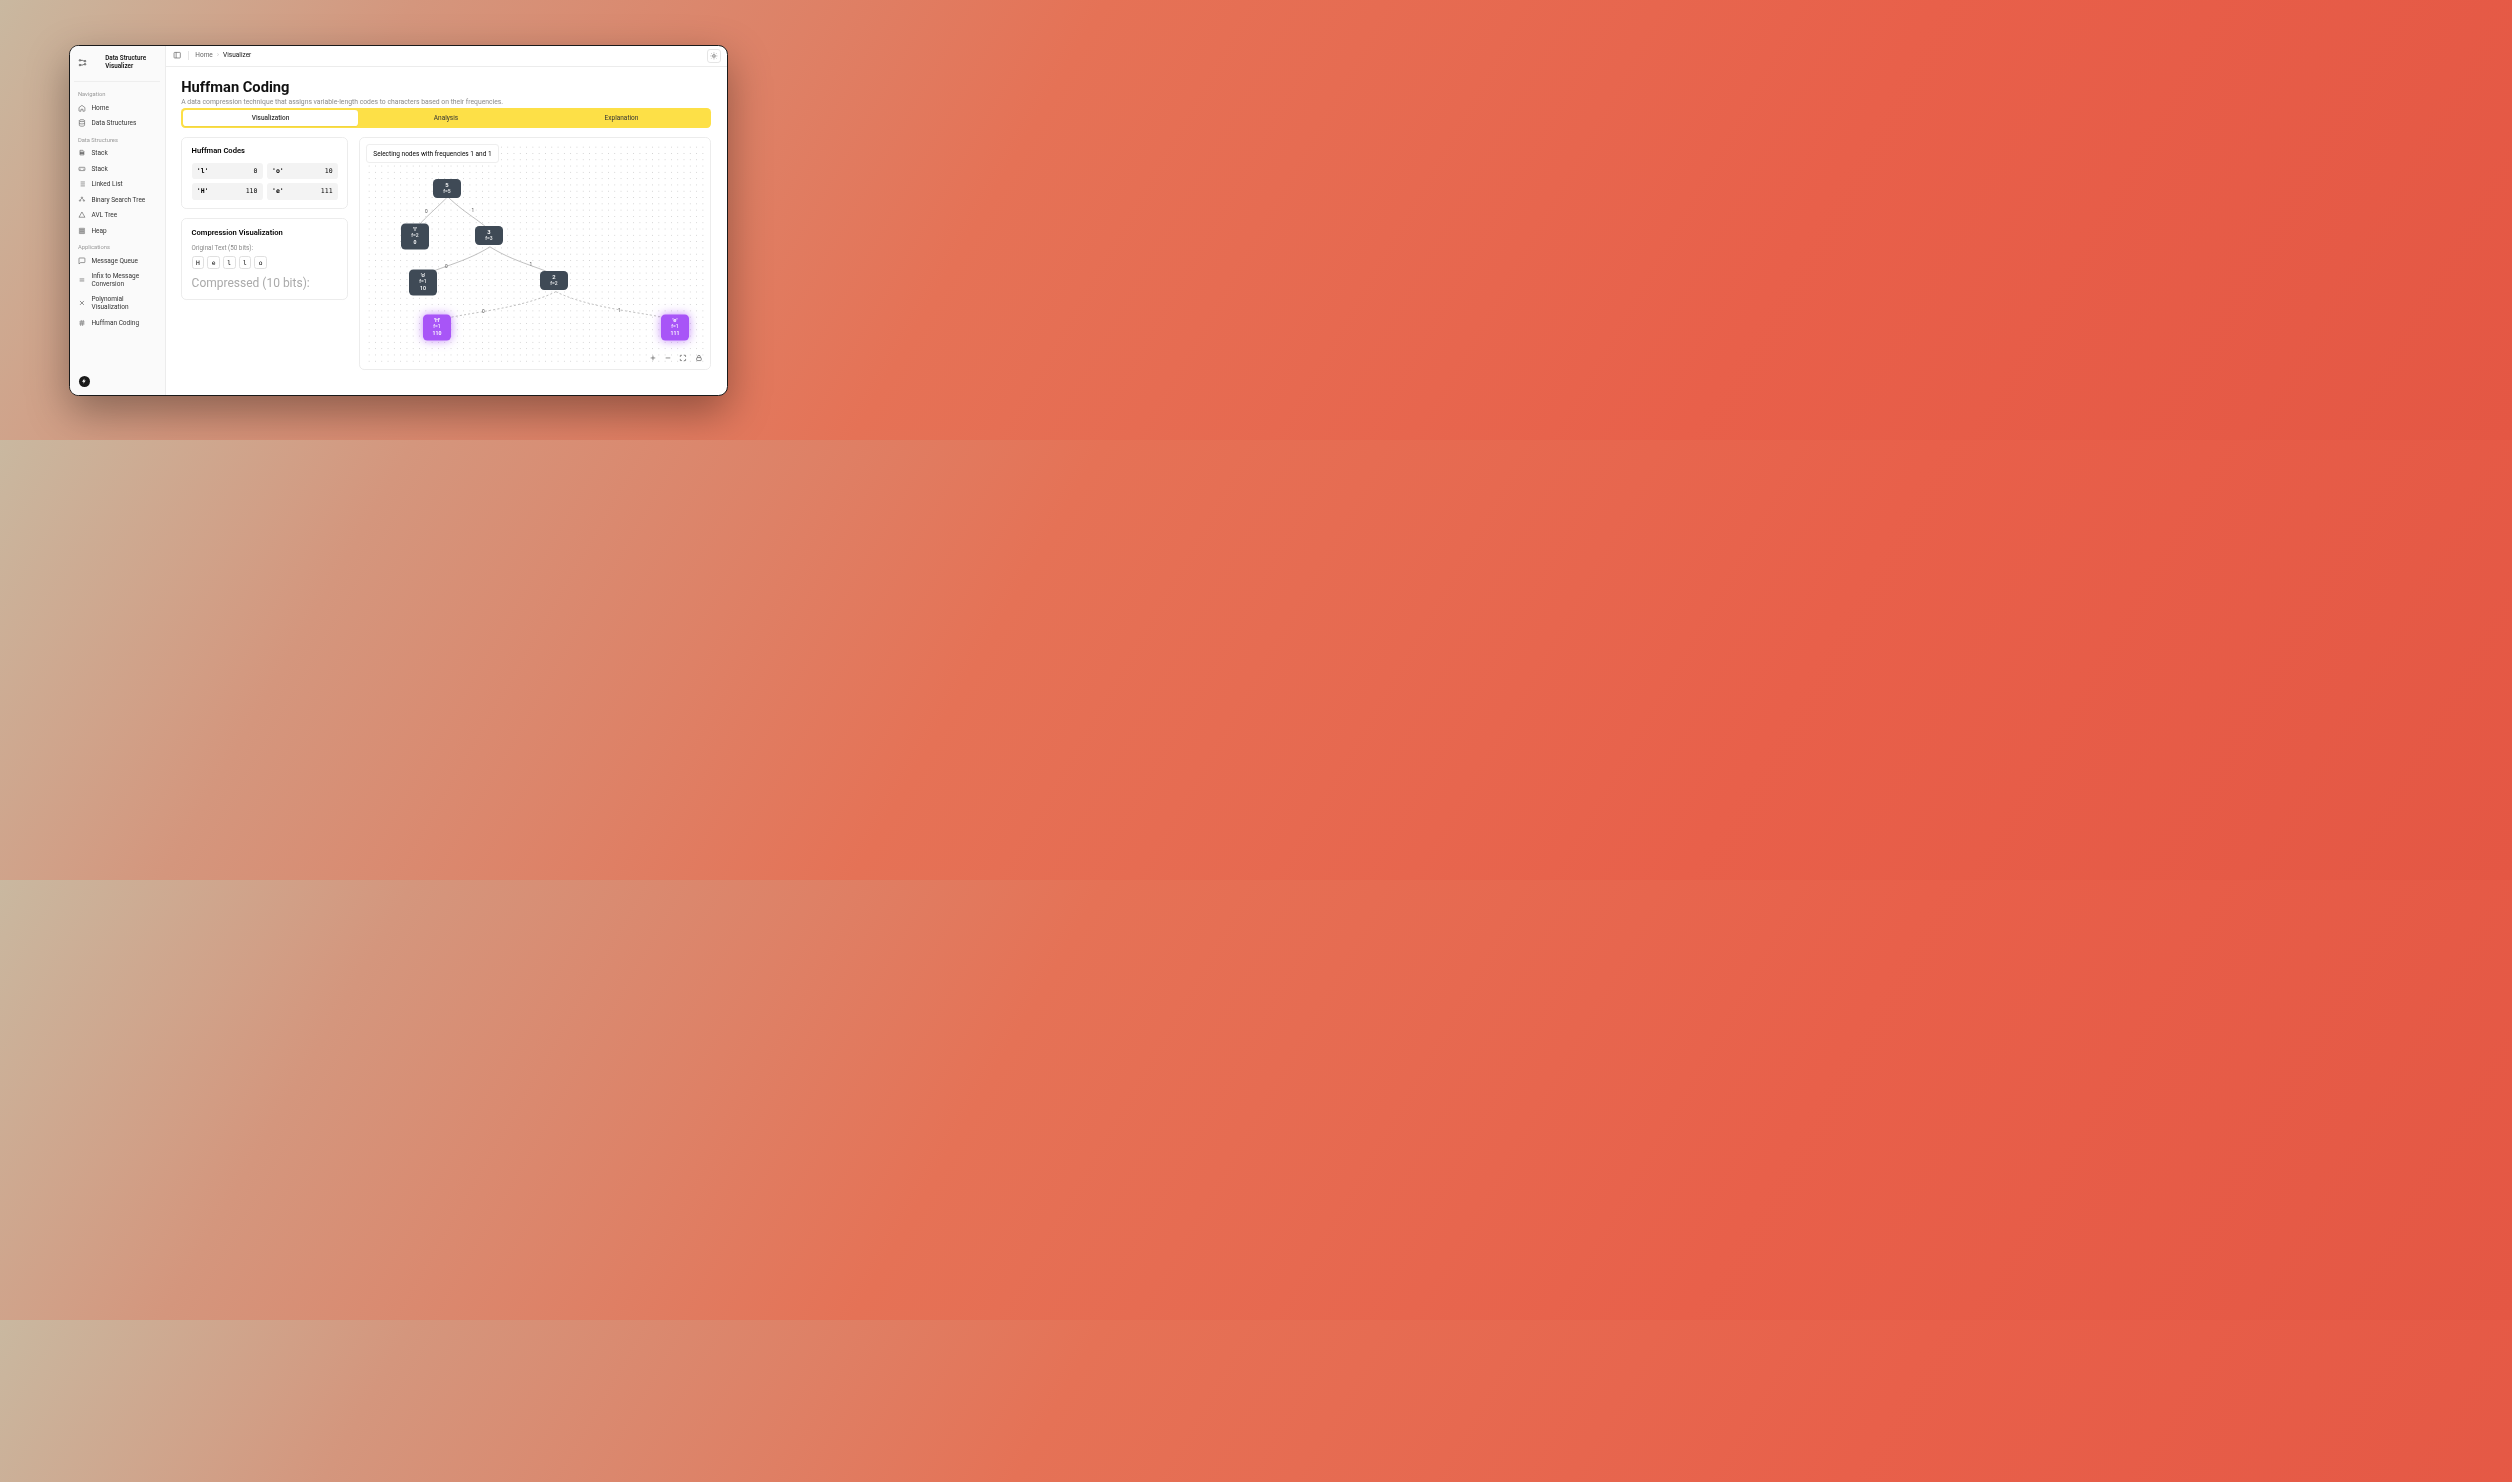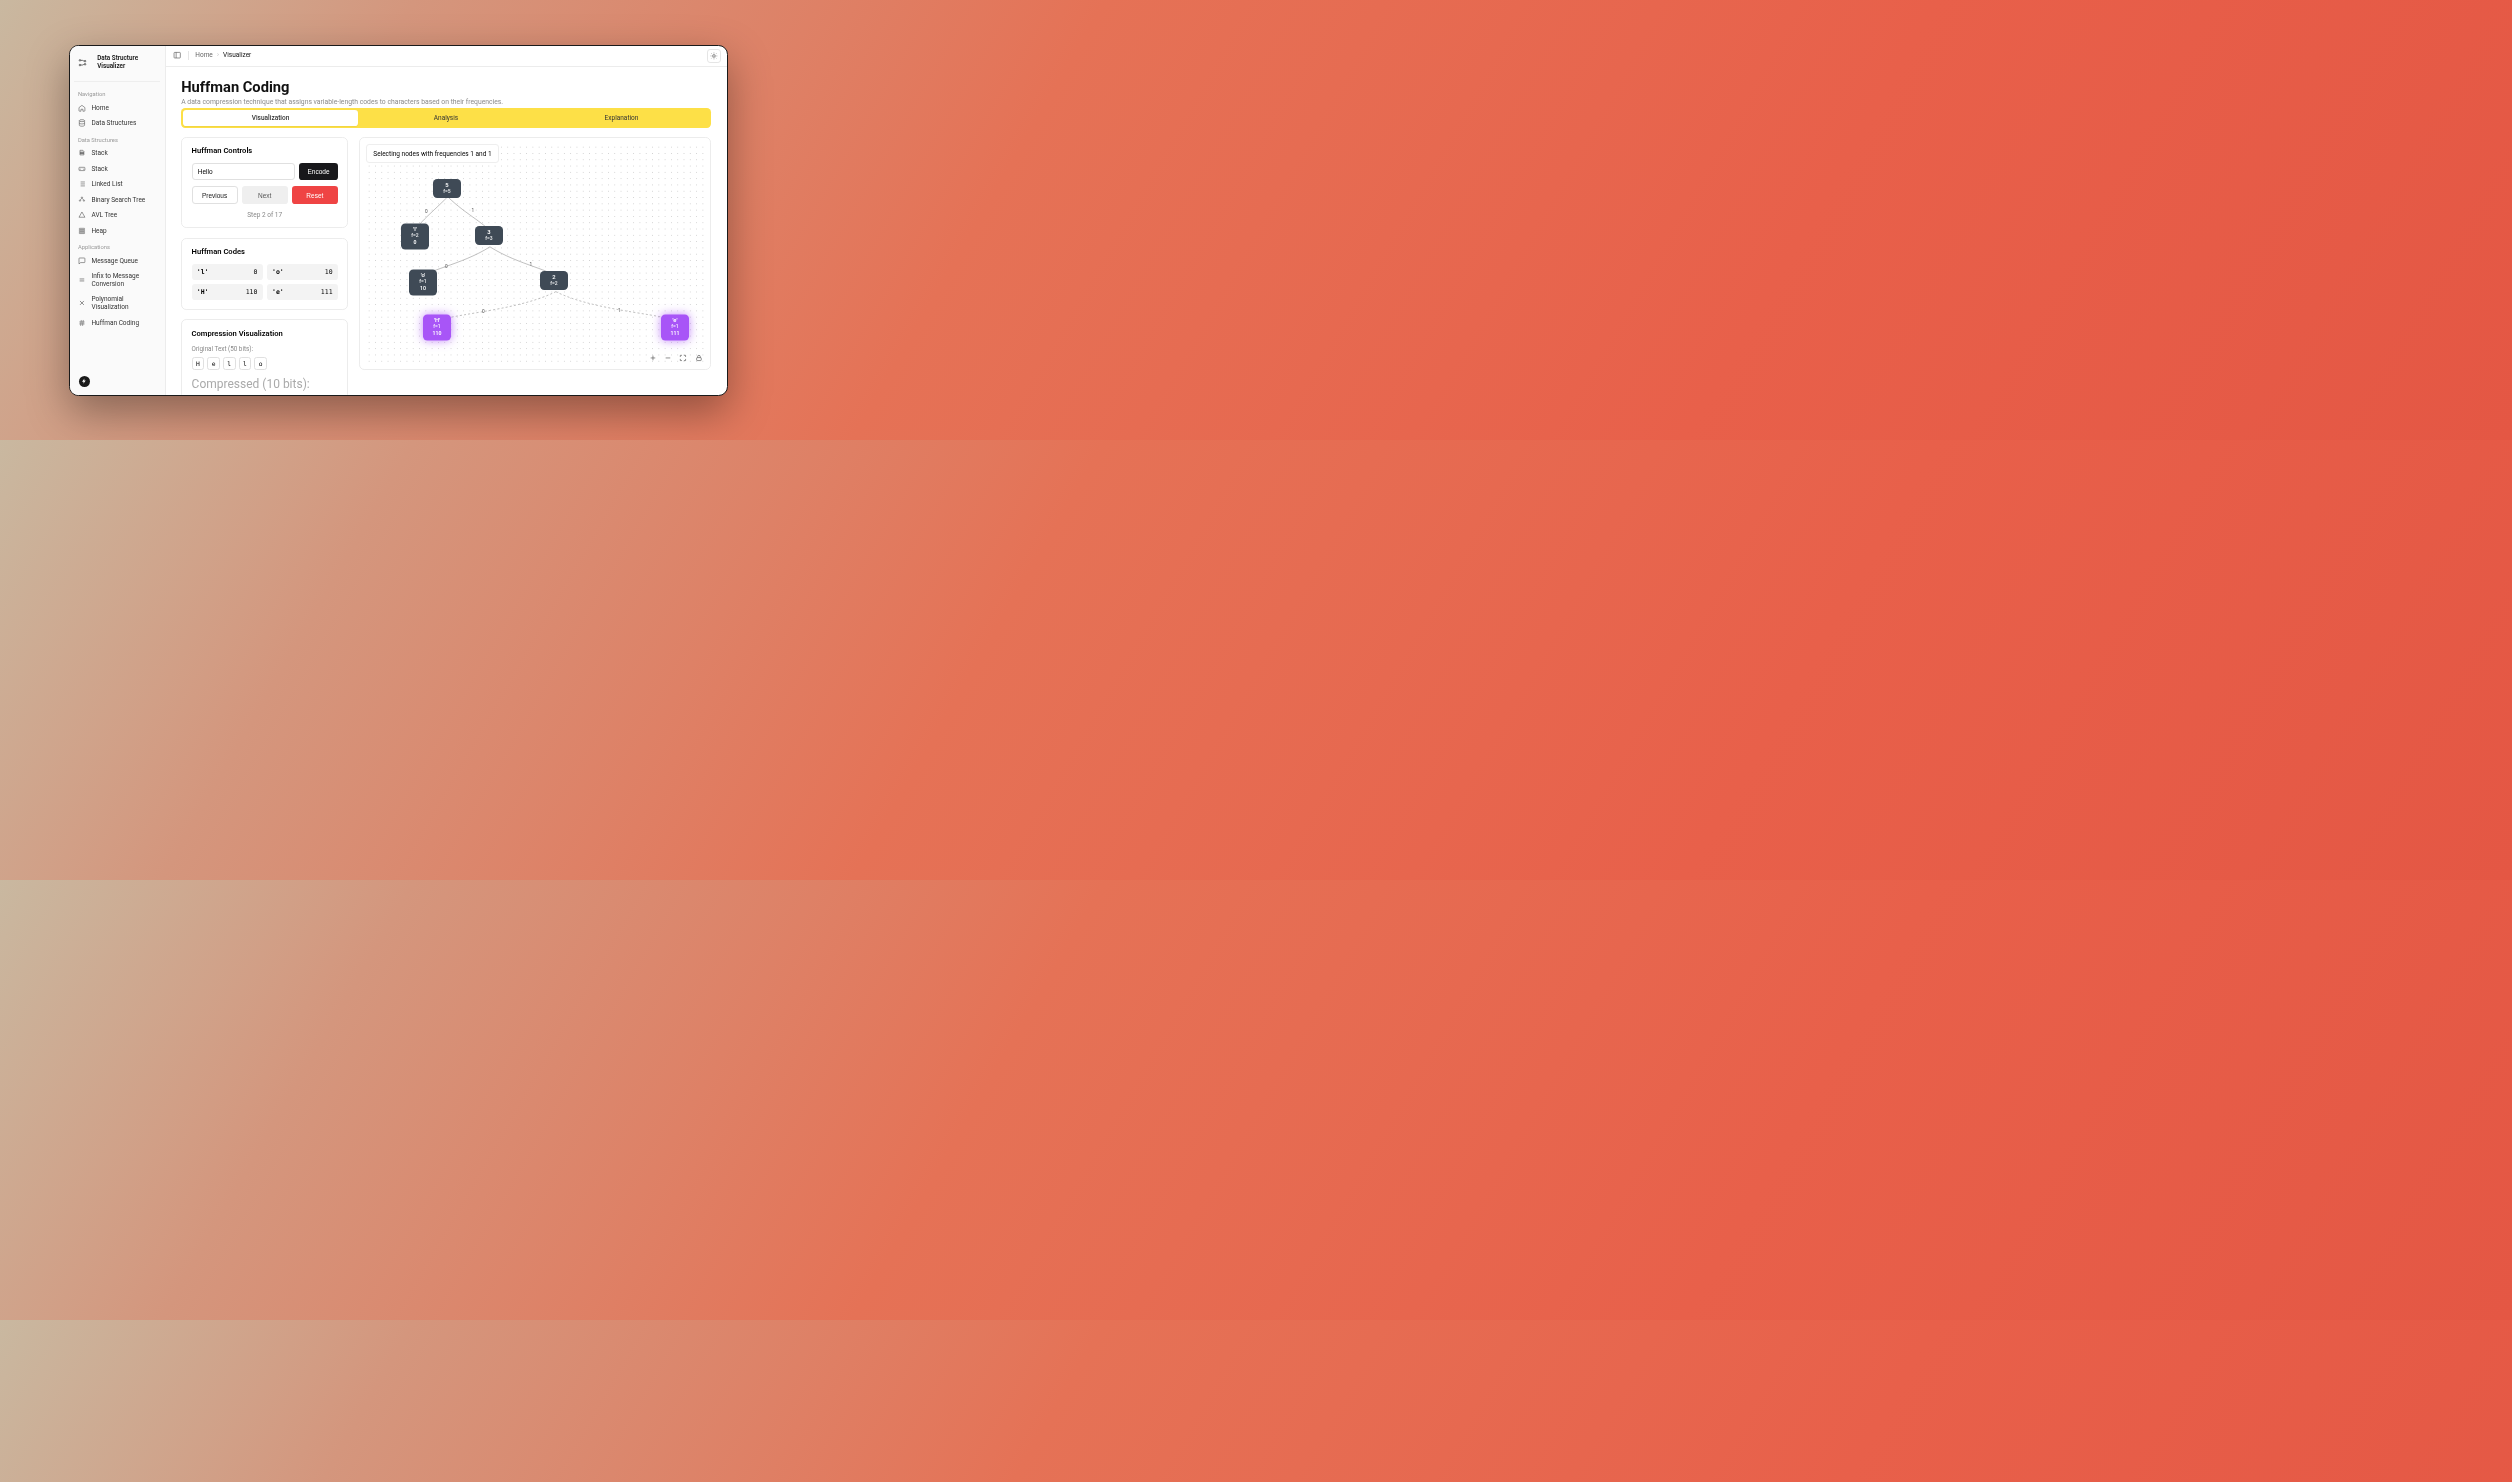--- a/index.html
+++ b/index.html
@@ -27,21 +27,21 @@
 .sidebar {
   width: 96px;
   background: #fafafa;
   border-right: 0.5px solid #ececec;
   padding: 6.3px 4.2px;
   display: flex;
   flex-direction: column;
   gap: 1px;
   font-size: 6.5px;
 }
-.brand { display: flex; align-items: center; gap: 10px; padding: 3.1px 4.2px 6.3px 4.2px; }
+.brand { display: flex; align-items: center; gap: 18px; padding: 3.1px 4.2px 6.3px 4.2px; }
 .brand-icon { width: 9.4px; height: 9.4px; display:flex; align-items:center; justify-content:center; }
 .brand-text { font-weight: 600; font-size: 6.3px; line-height: 1.25; color:#111; }
 .section-label { font-size: 5.8px; color:#9a9a9a; padding: 5.2px 4.2px 2.1px 4.2px; }
 .nav-item {
   display: flex; align-items: center; gap: 5.2px;
   padding: 3.1px 4.2px; border-radius: 3.1px;
   color:#333; cursor:pointer;
 }
 .nav-icon { width:8.4px; height:8.4px; color:#555; display:flex; align-items:center; justify-content:center; flex-shrink:0; }
 .hr { border:none; border-top:0.5px solid #eee; margin:3.1px 0; }
@@ -310,33 +310,20 @@
 
       <div class="tabs">
         <div class="tab active">Visualization</div>
         <div class="tab">Analysis</div>
         <div class="tab">Explanation</div>
       </div>
 
       <div class="cols">
 
         <div class="col-left">
-          <div class="card">
-            <h3>Huffman Controls</h3>
-            <div class="input-row">
-              <input class="text-input" value="Hello" style="">
-              <button class="btn btn-dark">Encode</button>
-            </div>
-            <div class="btn-row">
-              <button class="btn btn-outline">Previous</button>
-              <button class="btn btn-muted">Next</button>
-              <button class="btn btn-red">Reset</button>
-            </div>
-            <div class="step-text">Step 2 of 17</div>
-          </div>
 
           <div class="card">
             <h3>Huffman Codes</h3>
             <div class="codes-grid">
               <div class="code-cell">
                   <span class="k">'l'</span>
                   <span>0</span>
                 </div>
               <div class="code-cell">
                   <span class="k">'o'</span>

